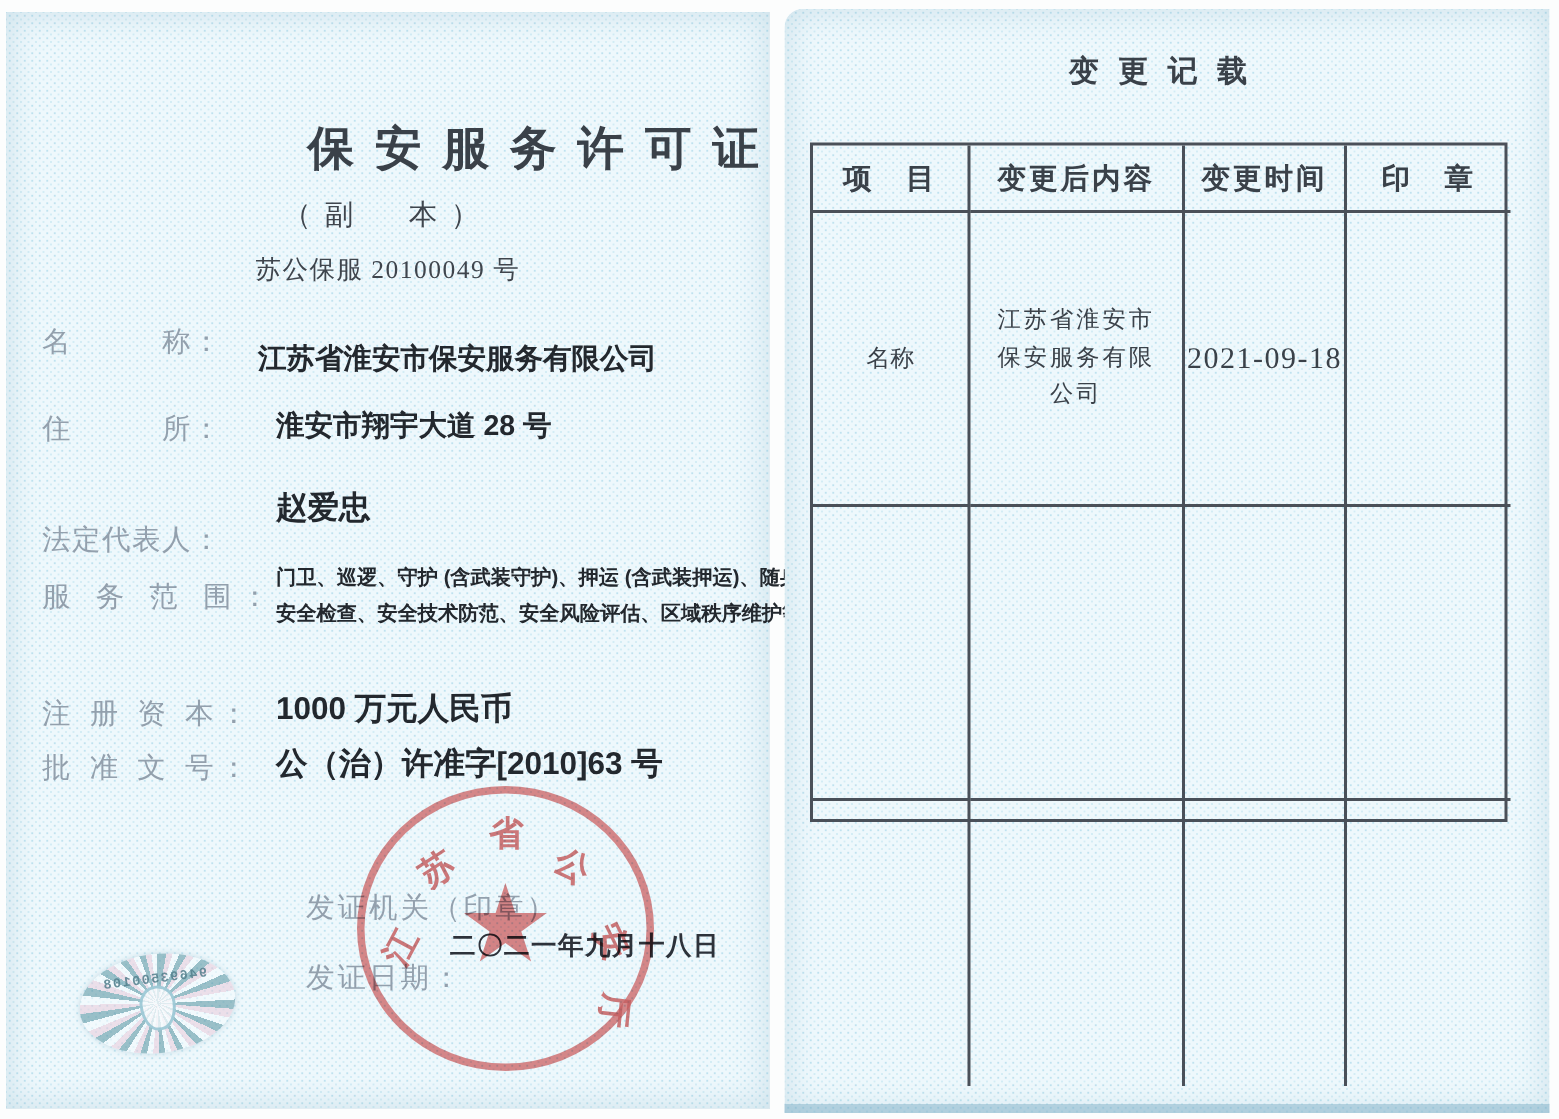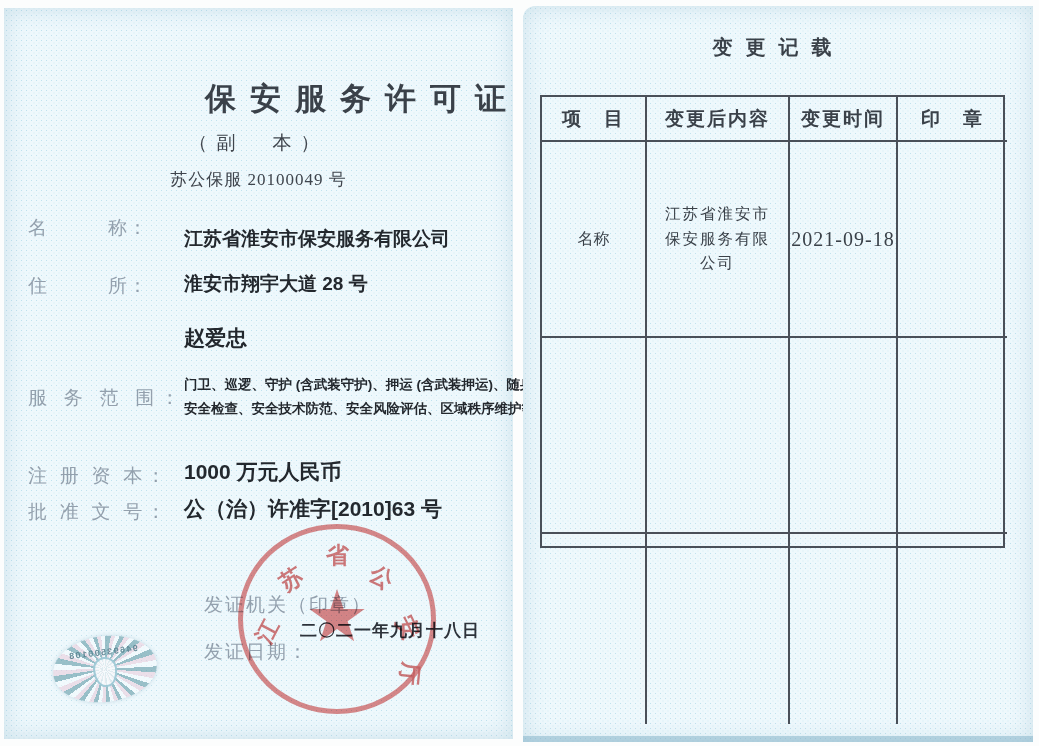--- a/index.html
+++ b/index.html
@@ -98,25 +98,26 @@
 
 <div id="scan">
 
   <div id="left-page" class="page">
 
     <div class="abs cert-title">保安服务许可证</div>
     <div class="abs cert-sub">（副　本）</div>
     <div class="abs cert-no">苏公保服 20100049 号</div>
 
     <div class="abs flabel" style="left:24px;top:207px;">名　　　称：</div>
-    <div class="abs fvalue v-lg" style="left:180px;top:218px;">江苏省淮安市保安服务有限公司</div>
+    <div class="abs fvalue v-lg" style="left:168px;top:218px;">江苏省淮安市保安服务有限公司</div>
 
     <div class="abs flabel" style="left:24px;top:265px;">住　　　所：</div>
     <div class="abs fvalue v-lg" style="left:180px;top:263px;">淮安市翔宇大道 28 号</div>
 
+    <div class="abs flabel" style="left:24px;top:339px;">法定代表人：</div>
     <div class="abs fvalue v-xl" style="left:180px;top:316px;">赵爱忠</div>
 
     <div class="abs flabel" style="left:24px;top:377px;letter-spacing:6px;">服 务 范 围：</div>
     <div class="abs fvalue v-sm" style="left:180px;top:368px;">门卫、巡逻、守护 (含武装守护)、押运 (含武装押运)、随身护卫、</div>
     <div class="abs fvalue v-sm" style="left:180px;top:392px;">安全检查、安全技术防范、安全风险评估、区域秩序维护等保安服务</div>
 
     <div class="abs flabel" style="left:24px;top:455px;letter-spacing:4px;">注 册 资 本：</div>
     <div class="abs fvalue v-xl" style="left:180px;top:450px;">1000 万元人民币</div>
 
     <div class="abs flabel" style="left:24px;top:491px;letter-spacing:4px;">批 准 文 号：</div>

